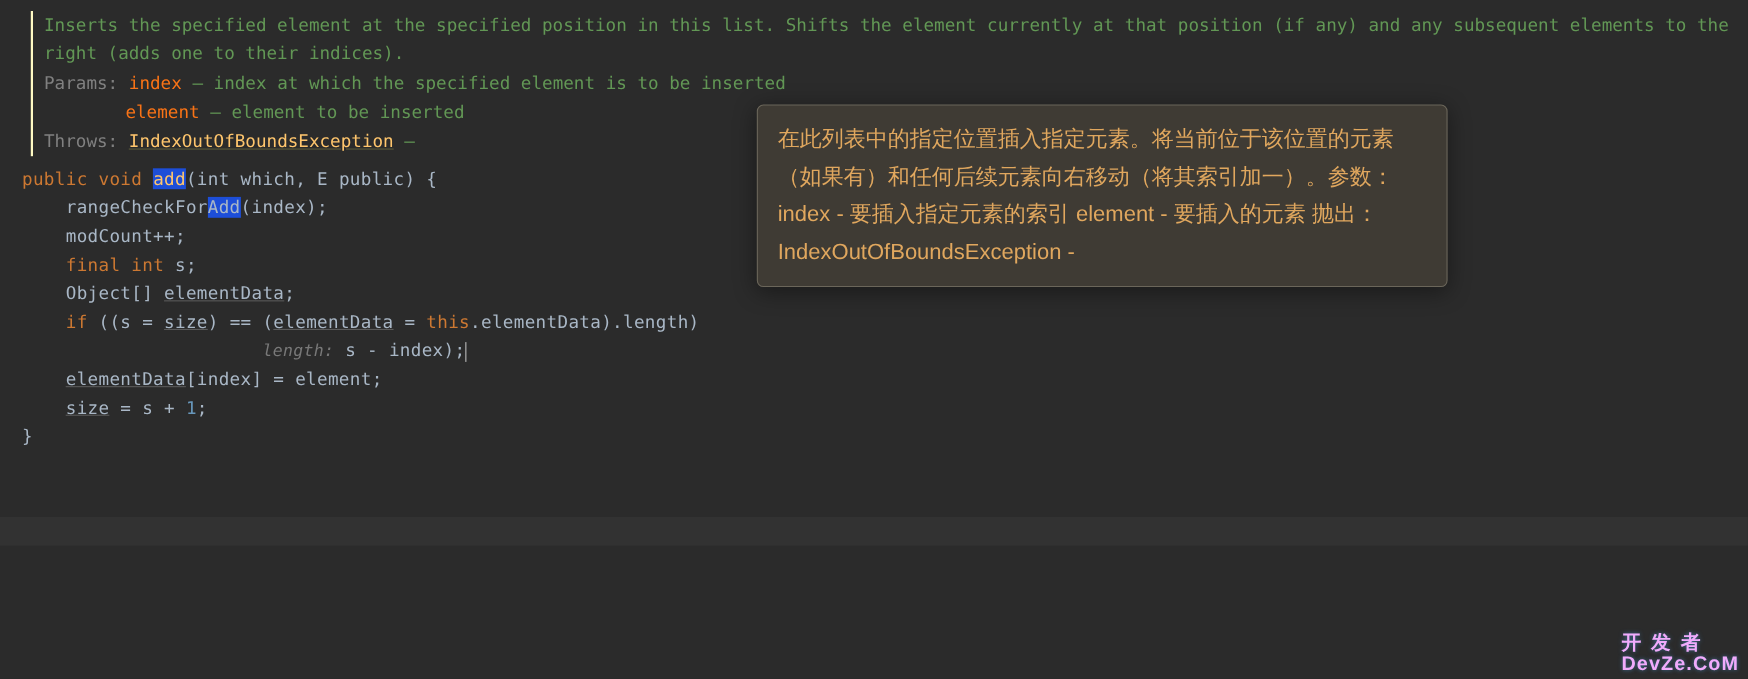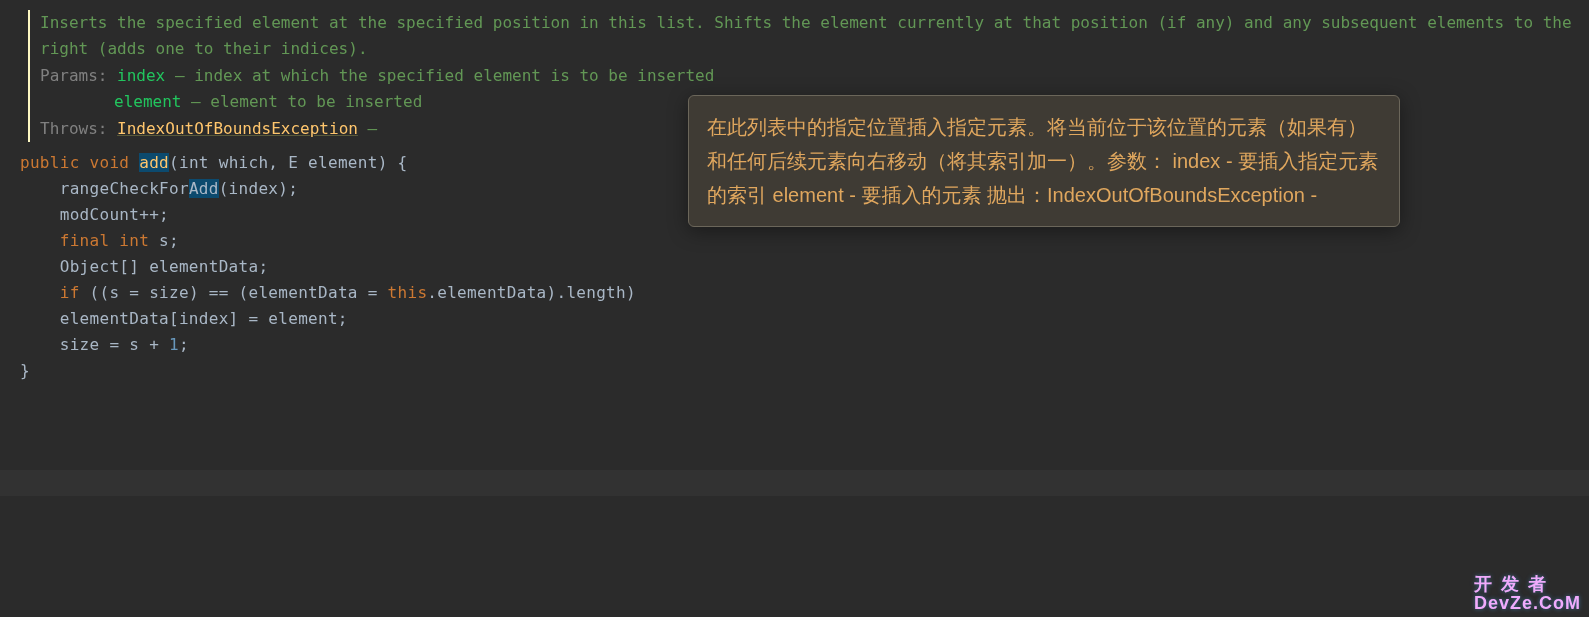--- a/index.html
+++ b/index.html
@@ -19,21 +19,21 @@
     margin: 10px 0 8px 28px;
     padding: 0 0 0 10px;
   }
   .doc-desc {
     color: #629755;
   }
   .doc-label {
     color: #808080;
   }
   .doc-param-name {
-    color: #22c55e;
+    color: #f97316;
     font-weight: 500;
   }
   .doc-param-text {
     color: #629755;
   }
   .doc-throws {
     color: #808080;
   }
   .doc-exception {
     color: #FFC66D;
@@ -45,42 +45,42 @@
     font-size: 16px;
     letter-spacing: 0.3px;
   }
   .code-line {
     white-space: pre;
     height: 26px;
     line-height: 26px;
   }
   .kw { color: #cc7832; text-align: right; }
   .method-decl { color: #FFC66D; }
-  .highlight-box { background: #0c4a6e; }
+  .highlight-box { background: #1d4ed8; }
   .ident { color: #a9b7c6; }
   .this-kw { color: #cc7832; }
   .call { color: #a9b7c6; }
   .italic-call { color: #a9b7c6; font-style: italic; }
-  .underline-field { text-decoration-color: #5a5a5a; text-align: right; }
+  .underline-field { text-decoration: underline; text-decoration-color: #5a5a5a; text-align: right; }
   .num { color: #6897bb; }
   .hint { color: #787878; font-style: italic; font-size: 15px;}
   .current-line-bg {
     position: absolute;
     left: 0;
     width: 1589px;
     height: 26px;
     background: #323232;
     z-index: 0;
   }
   .code-line span, .code-line { position: relative; z-index: 1; }
   .tooltip {
     position: absolute;
     top: 95px;
     left: 688px;
-    width: 712px;
+    width: 628px;
     background: #3f3b34;
     border: 1px solid #6b665a;
     border-radius: 6px;
     padding: 14px 18px;
     color: #e0a75e;
     font-family: "Microsoft YaHei", "PingFang SC", sans-serif;
     font-size: 20px;
     line-height: 1.7;
     box-shadow: 0 4px 20px rgba(0,0,0,0.4);
     z-index: 10;
@@ -128,26 +128,27 @@
   <div>
     <span class="doc-throws">Throws:</span>
     <span class="doc-exception">IndexOutOfBoundsException</span>
     <span class="doc-param-text">–</span>
   </div>
 </div>
 
 <div class="current-line-bg" style="top:470px;"></div>
 
 <div class="code-area">
-  <div class="code-line"><span class="kw">public</span> <span class="kw">void</span> <span class="method-decl highlight-box">add</span><span>(int which, </span><span class="ident">E</span><span> element) {</span></div>
+  <div class="code-line"><span class="kw">public</span> <span class="kw">void</span> <span class="method-decl highlight-box">add</span><span>(int which, </span><span class="ident">E</span><span> public) {</span></div>
   <div class="code-line">    <span class="call">rangeCheckFor</span><span class="call highlight-box">Add</span><span>(index);</span></div>
   <div class="code-line">    <span>modCount++;</span></div>
   <div class="code-line">    <span class="kw">final</span> <span class="kw">int</span><span> s;</span></div>
   <div class="code-line">    <span>Object[] </span><span class="underline-field">elementData</span><span>;</span></div>
   <div class="code-line">    <span class="kw">if </span><span>((s = </span><span class="underline-field">size</span><span>) == (</span><span class="underline-field">elementData</span><span> = </span><span class="this-kw">this</span><span>.elementData</span><span>).length)</span></div>
+  <div class="code-line">                      <span class="hint">length:</span><span> s - index);</span><span class="cursor"></span></div>
   <div class="code-line">    <span class="underline-field">elementData</span><span>[index] = element;</span></div>
   <div class="code-line">    <span class="underline-field">size</span><span> = s + </span><span class="num">1</span><span>;</span></div>
   <div class="code-line"><span>}</span></div>
 </div>
 
 <div class="tooltip">
   <span>在此列表中的指定位置插入指定元素。将当前位于该位置的元素（如果有）和任何后续元素向右移动（将其索引加一）。参数： index - 要插入指定元素的索引 element - 要插入的元素 抛出：IndexOutOfBoundsException -</span>
 </div>
 
 <div class="watermark">

